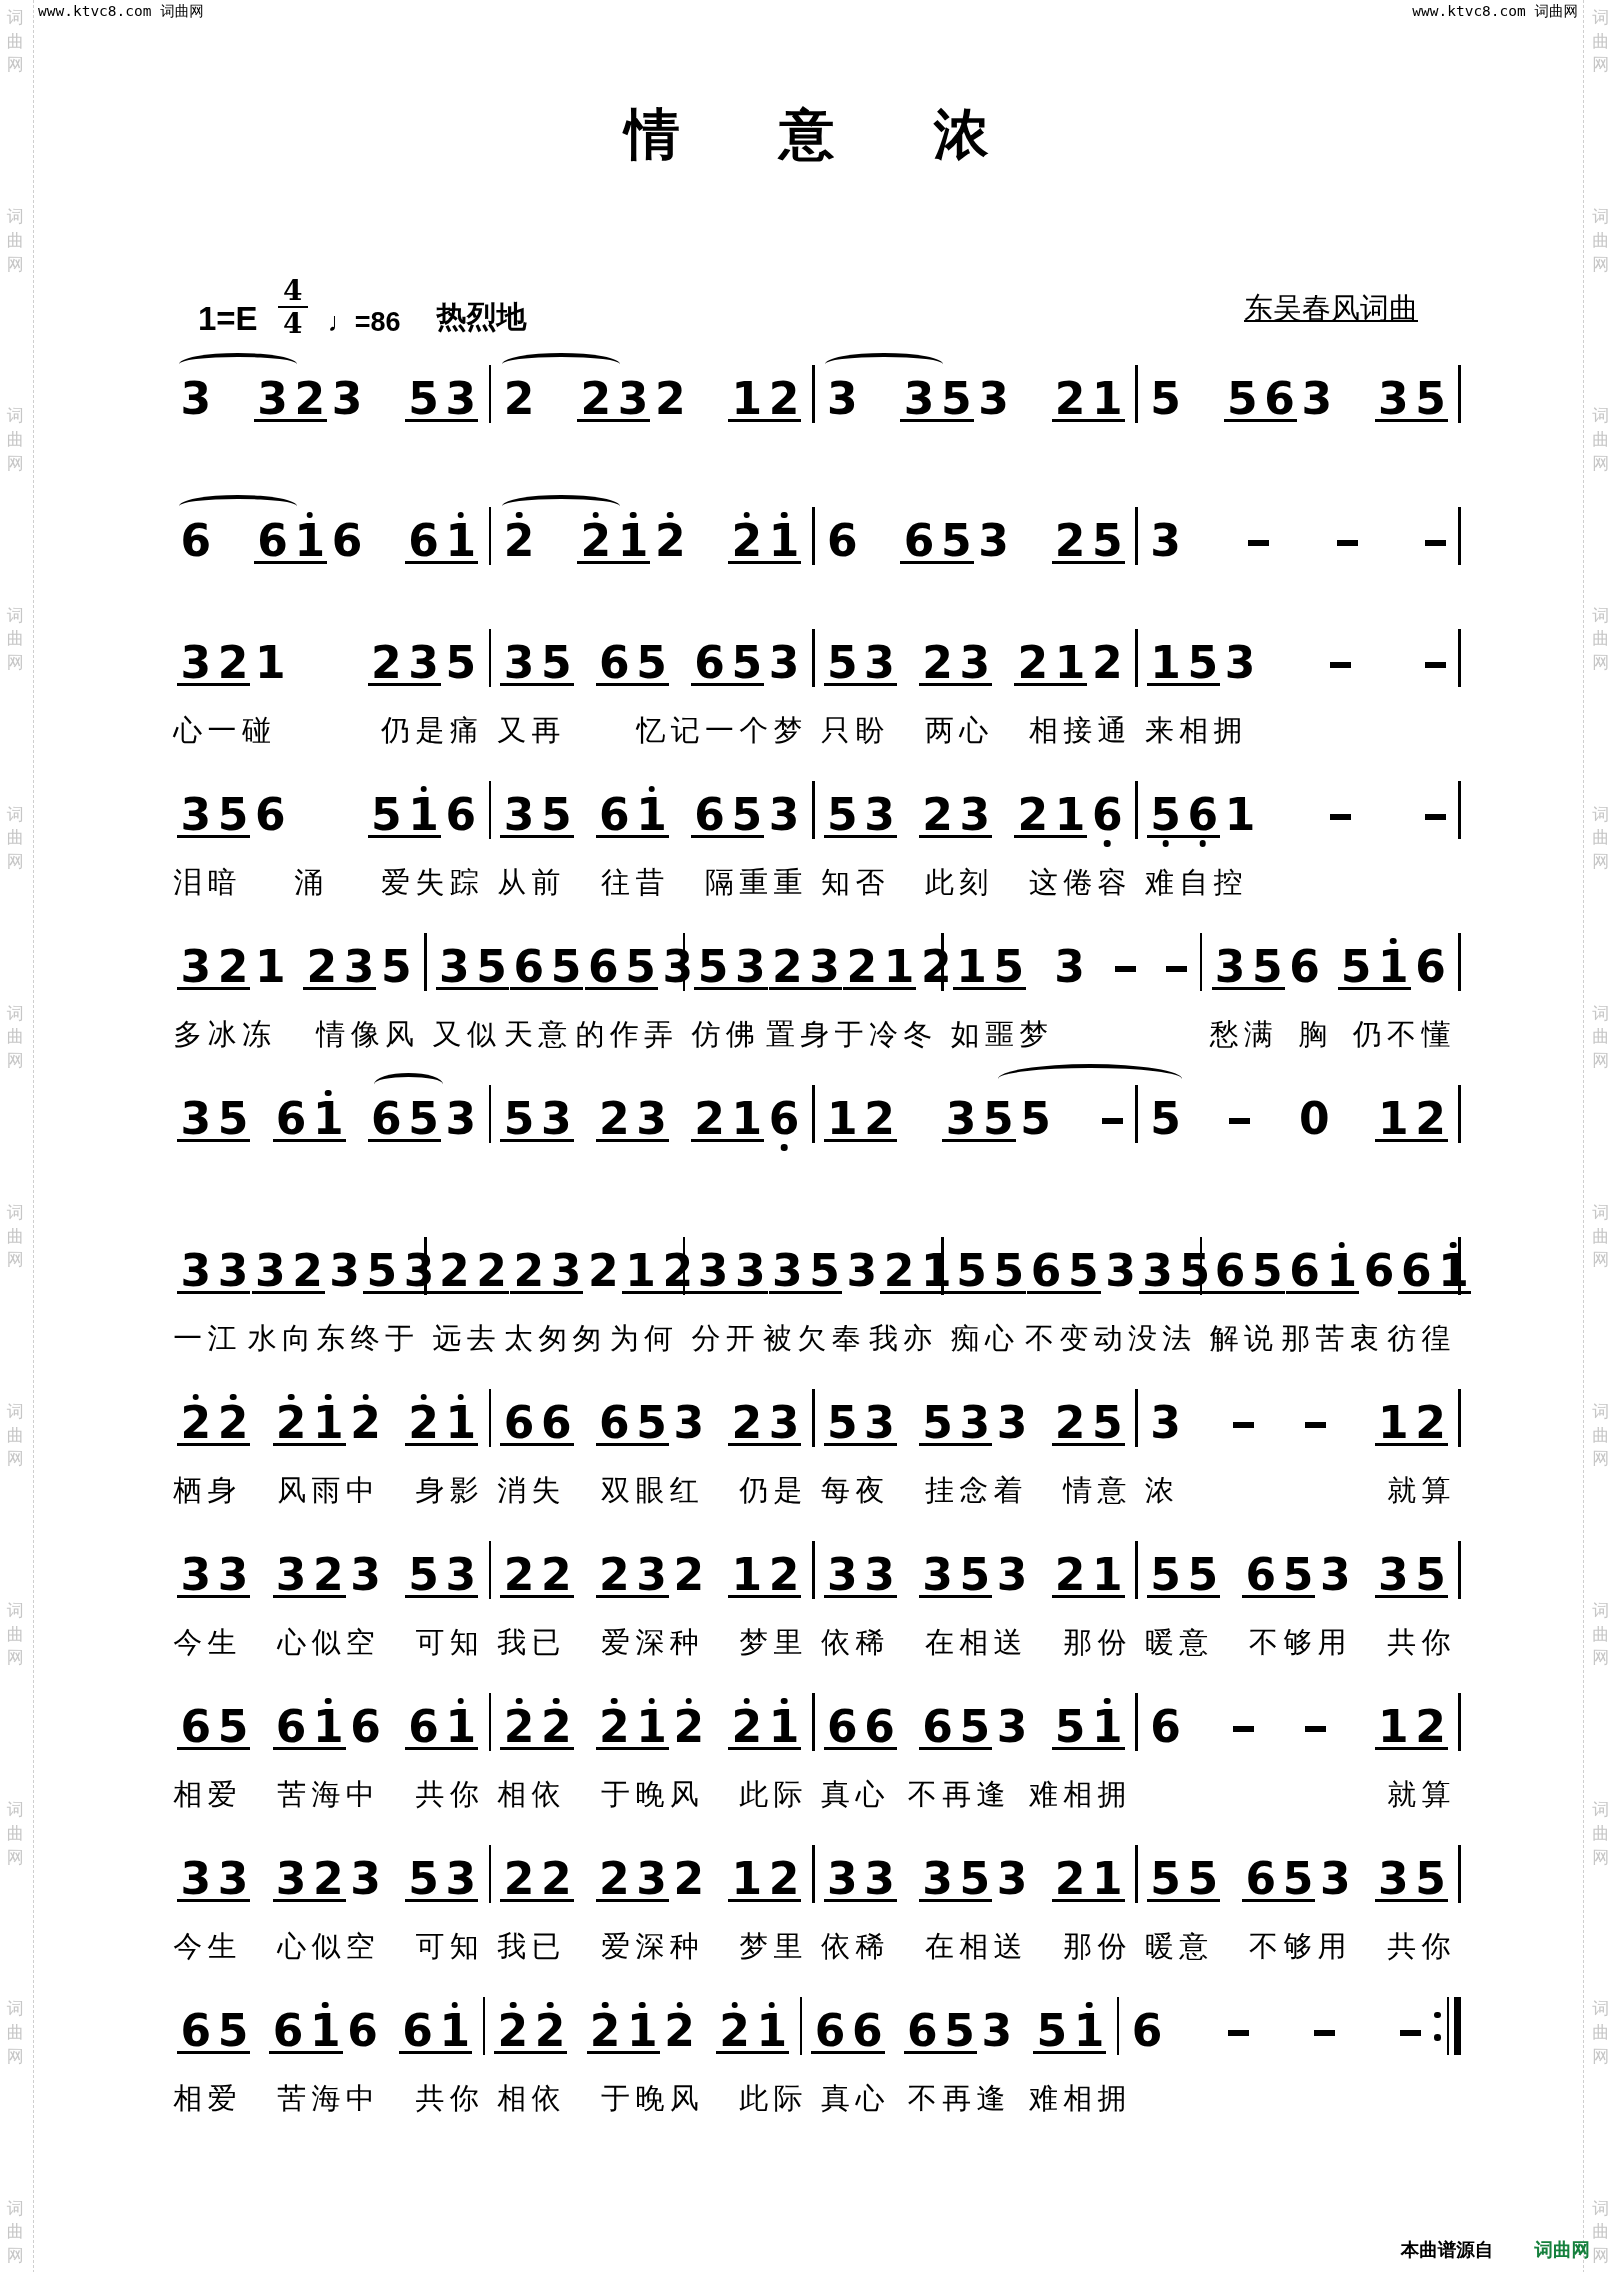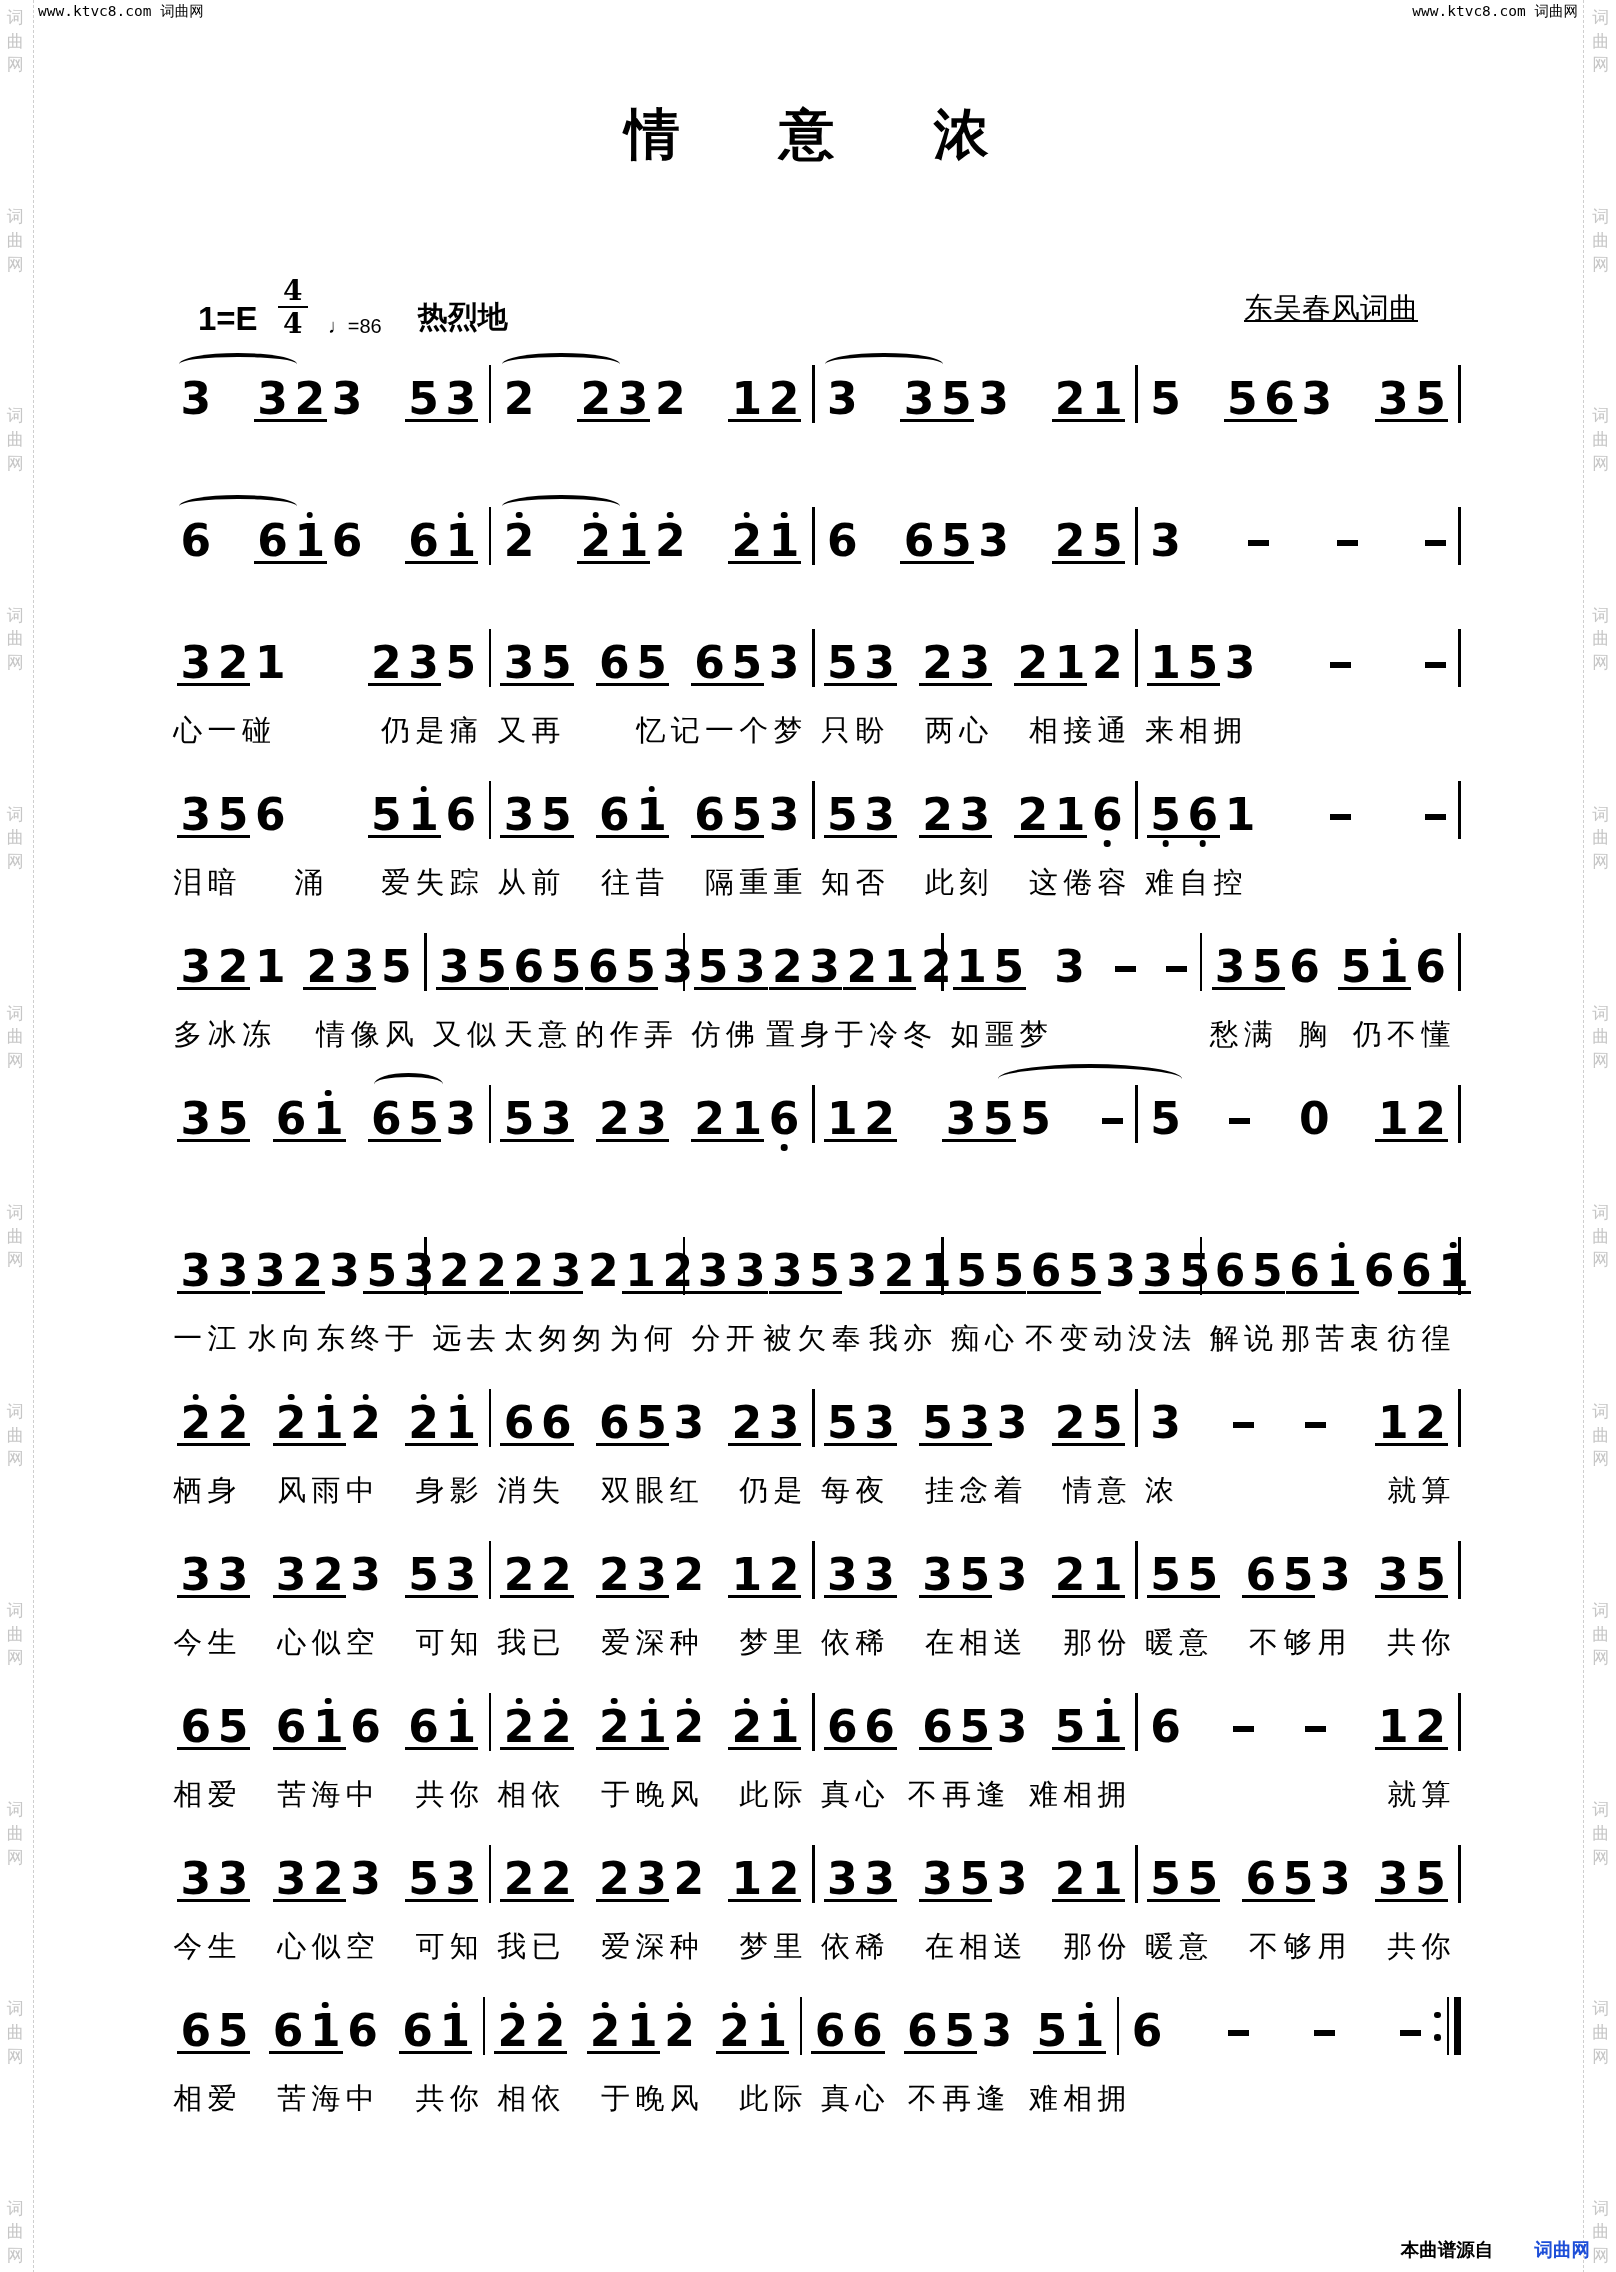--- a/index.html
+++ b/index.html
@@ -21,21 +21,21 @@
   #url-right{right:38px;}
   
   .title{position:absolute;top:98px;left:0;width:100%;text-align:center;font-size:55px;
          font-weight:bold;word-spacing:79px;letter-spacing:2.6px;}
   .header-row{position:absolute;top:277px;left:198px;display:flex;align-items:flex-end;}
   .key-sig{font-size:33px;font-weight:bold;}
   .frac{display:inline-flex;flex-direction:column;align-items:center;margin:0 20px;
         font-family:"DejaVu Serif",serif;font-weight:bold;font-size:28px;line-height:1.02;}
   .frac .den{border-top:2.6px solid #000;padding:2px 5.3px 0 5.3px;}
   .frac .num{padding:0 5.3px;}
-  .tempo{font-size:20px;font-weight:normal;margin-right:36px;white-space:nowrap;}
+  .tempo{font-size:27px;font-weight:bold;margin-right:36px;white-space:nowrap;}
   .expression{font-size:30px;font-weight:bold;}
   .credit{position:absolute;top:289px;right:198px;font-size:29px;text-decoration:underline;}
   
   #score{position:absolute;left:168px;top:317px;width:1293px;}
   .system{position:relative;height:152px;}
   .system.nolyr{height:122px;}
   .system.nolyr .notes-row{margin-top:20px;}
   .notes-row{display:flex;align-items:flex-end;height:79px;position:relative;}
   .bar{flex:1;display:flex;justify-content:space-between;align-items:flex-end;
        padding:0 9.2px;position:relative;min-width:0;}
@@ -1542,16 +1542,16 @@
             <span>难相拥</span>
           </div>
           <div class="lyr-sep"></div>
           <div class="lyr-bar"></div>
         </div>
       </div>
     </div>
 
   <div class="footer">
     <span>本曲谱源自</span>
-    <span class="brand" style="color: #1d4ed8;">词曲网</span>
+    <span class="brand" style="color: #15803d;">词曲网</span>
   </div>
 </div>
 
 
 </body></html>

